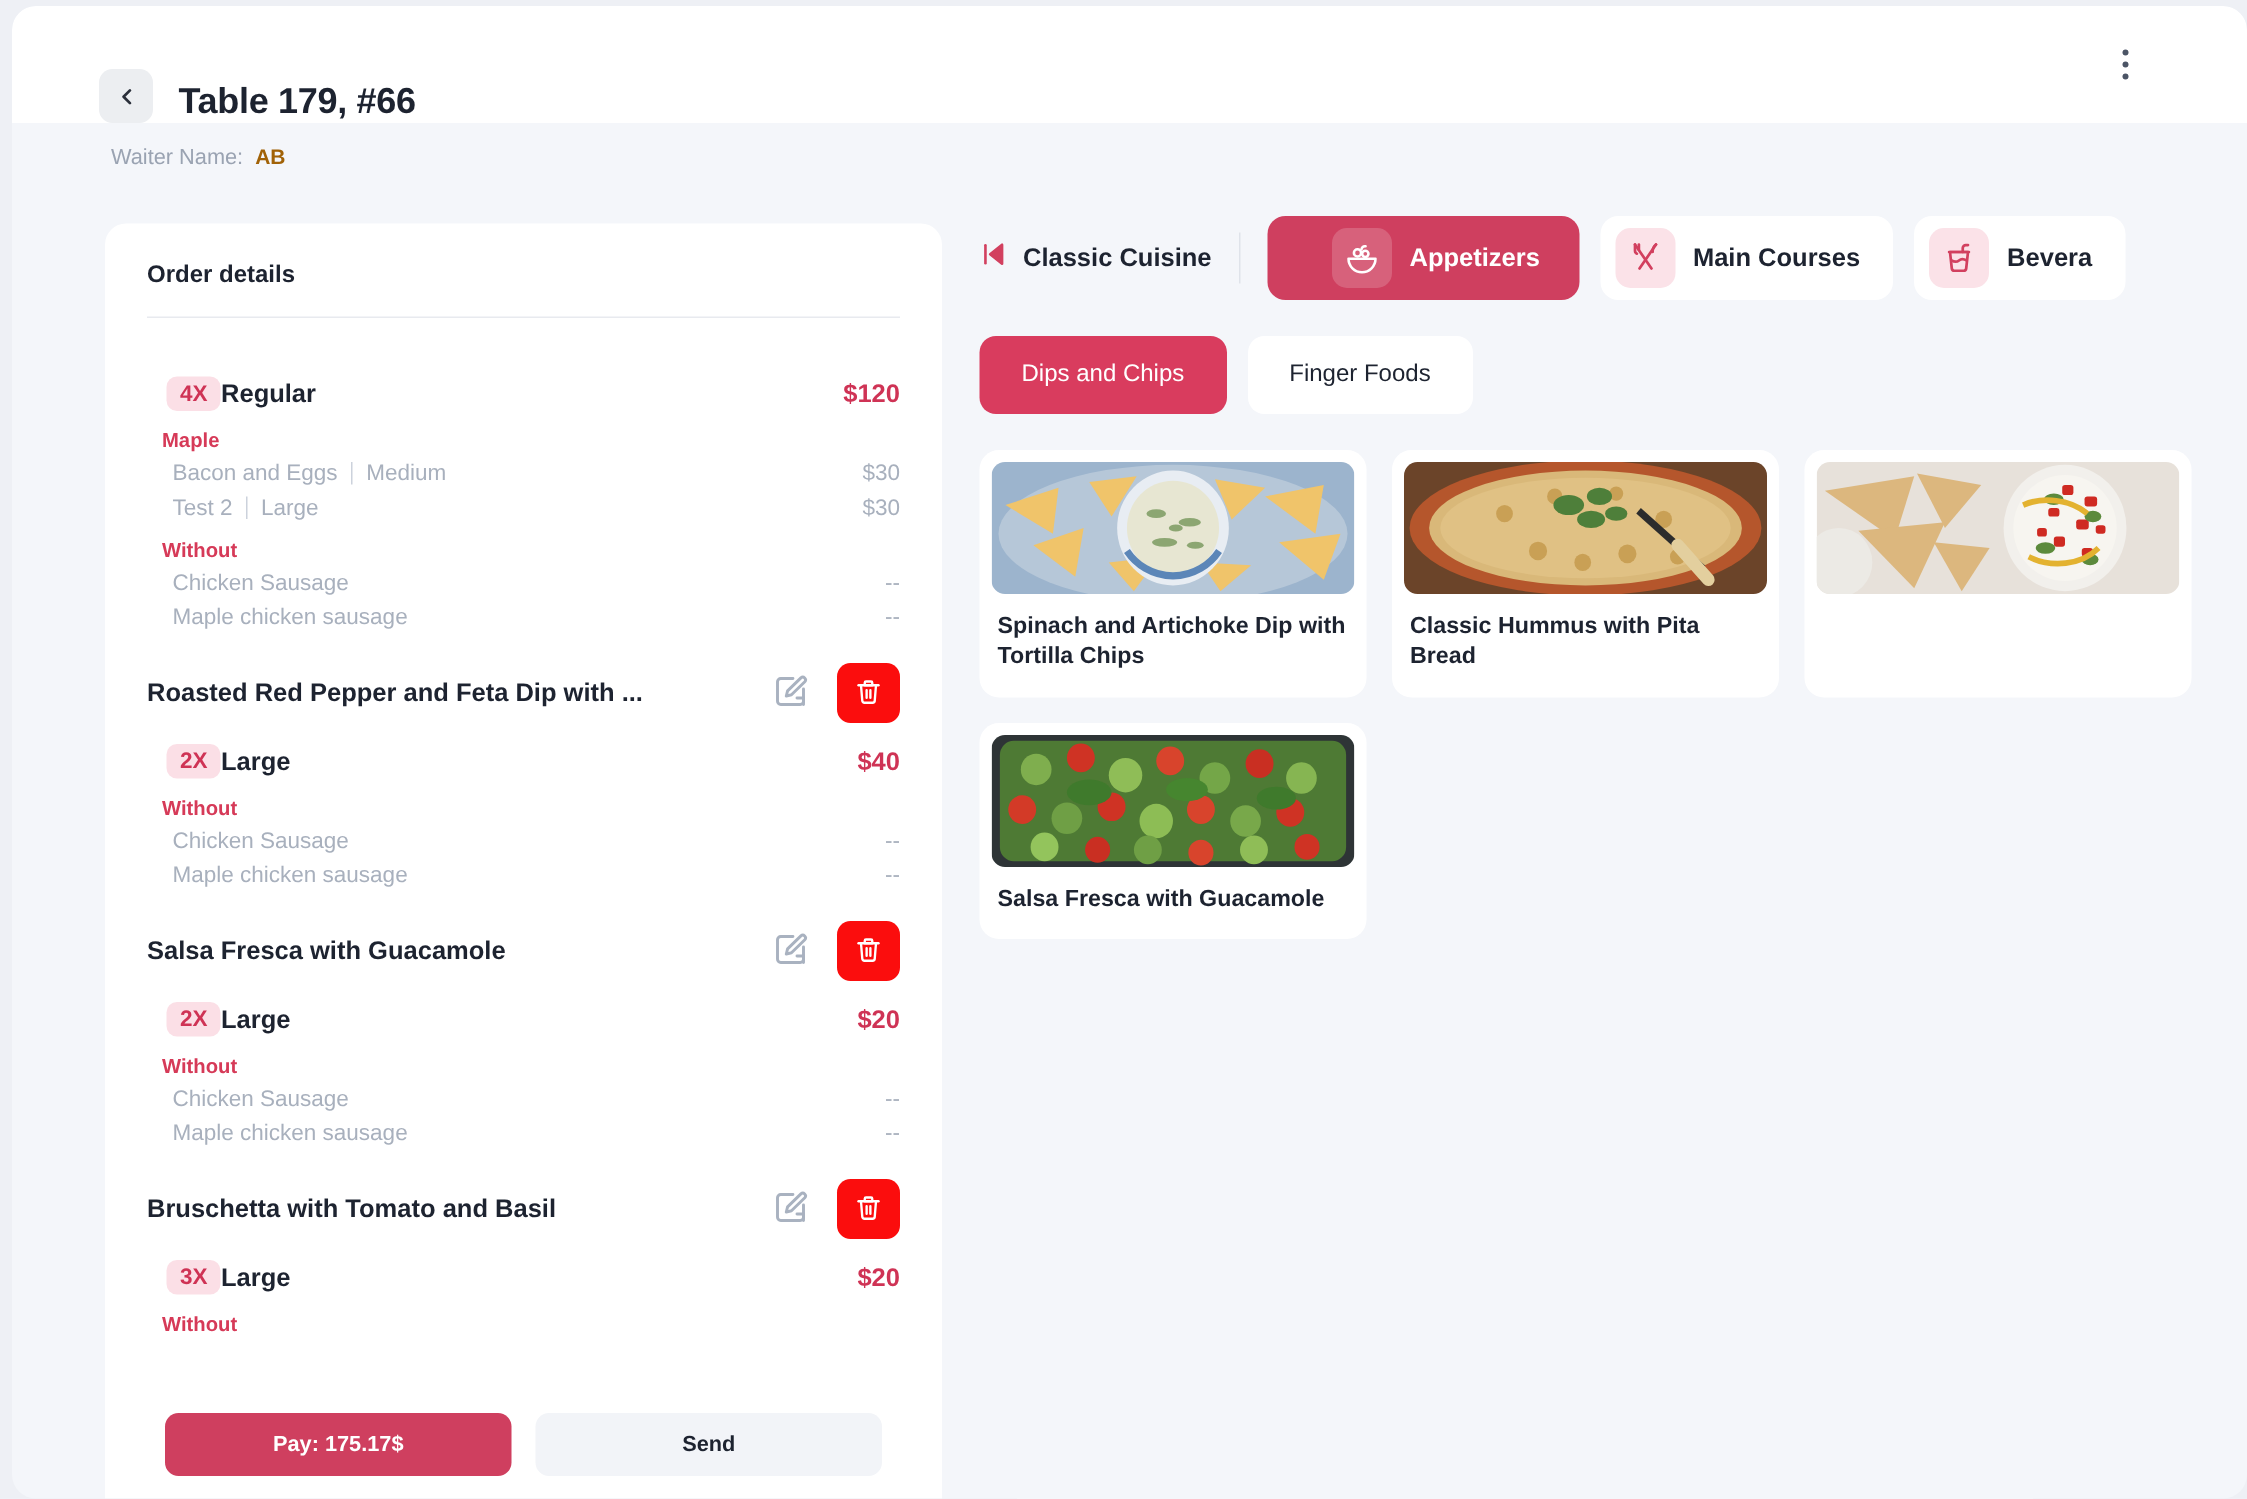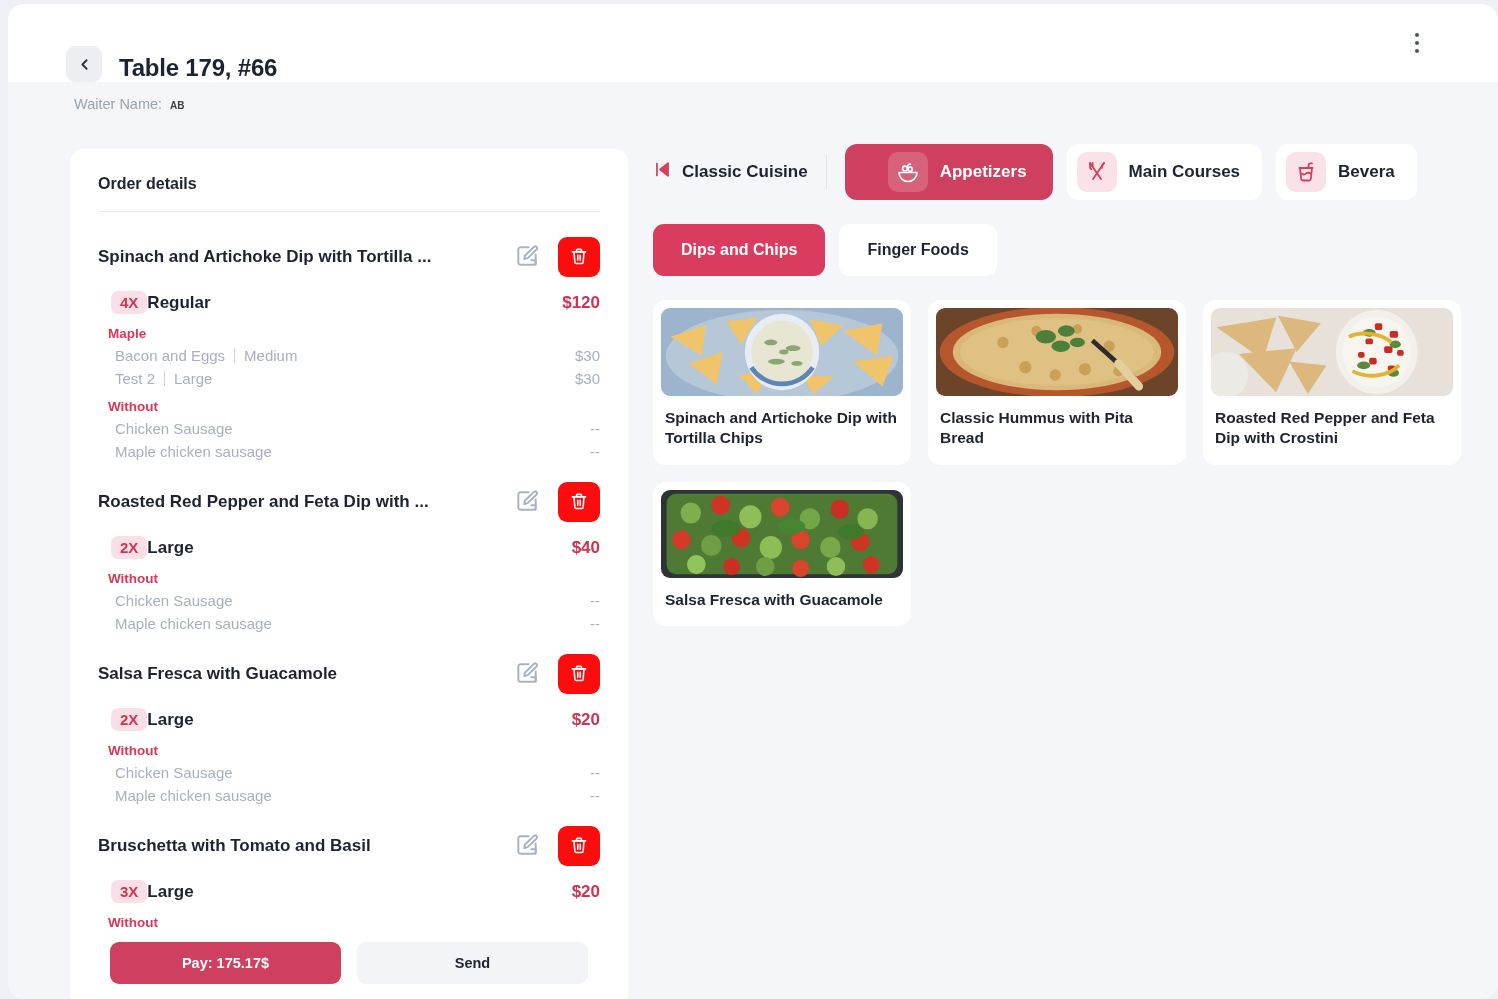--- a/index.html
+++ b/index.html
@@ -42,21 +42,21 @@
     justify-content: center; gap: 4px;
   }
   .kebab i { width: 4px; height: 4px; border-radius: 50%; background: #4c5566; display:block; }
 
   
   .waiter {
     position: absolute; left: 66px; top: 92px;
     display: flex; align-items: baseline; gap: 8px;
   }
   .waiter-label { font-size: 14.5px; color: #9aa3b2; }
-  .waiter-value { font-size: 10px; font-weight: 700; color: #404040; }
+  .waiter-value { font-size: 14px; font-weight: 700; color: #a16207; }
 
   
   .order-panel {
     position: absolute; left: 62px; top: 145px;
     width: 558px; height: 850px;
     background: #ffffff;
     border-radius: 14px 14px 0 0;
     overflow: hidden;
   }
   .order-head {
@@ -151,21 +151,21 @@
     display: flex; align-items: center; justify-content: center; flex: none;
   }
   .cat-tab.active .cat-ico { background: rgba(255,255,255,.18); }
   .cat-tab span { font-size: 17px; font-weight: 700; color: #1d2330; white-space: nowrap; }
   .cat-tab.active span { color: #ffffff; }
 
   .sub-row { display: flex; gap: 14px; margin-top: 22px; }
   .sub-chip {
     height: 52px; padding: 0 28px; border-radius: 11px;
     display: flex; align-items: center; justify-content: center;
-    background: #fff; color: #1d2330; font-size: 16px; font-weight: 700;
+    background: #fff; color: #1d2330; font-size: 16px; font-weight: 400;
     cursor: pointer; border: none; font-family: inherit;
   }
   .sub-chip.active { background: #d93c5e; color: #fff; }
 
   .card-grid {
     display: flex; flex-wrap: wrap; gap: 17px; margin-top: 24px;
     width: 810px;
   }
   .card {
     width: 258px; background: #fff; border-radius: 13px;
@@ -202,38 +202,20 @@
     <span class="waiter-value">AB</span>
   </div>
 
   <div class="order-panel">
     <div class="order-head">
       <h2>Order details</h2>
       <div class="order-rule"></div>
     </div>
     <div class="order-scroll" id="order-list">
         <div class="order-item">
-          <div class="item-head">
-            <div class="item-name">Spinach and Artichoke Dip with Tortilla ...</div>
-            <button class="edit-btn">
-              <span><svg viewBox="0 0 24 24" fill="none" stroke="#a9b2c0" stroke-width="1.8" stroke-linecap="round" stroke-linejoin="round" width="26" height="26">
-                  <path d="M20 10.5V18a2 2 0 0 1-2 2H6a2 2 0 0 1-2-2V6a2 2 0 0 1 2-2h7.5"></path>
-                  <path d="M18.4 3.6a1.7 1.7 0 0 1 2.4 2.4L12.6 14l-3.2.8.8-3.2z"></path>
-                  <path d="M16 16h4v4"></path>
-                </svg></span>
-            </button>
-            <button class="del-btn">
-              <span><svg viewBox="0 0 24 24" fill="none" stroke="#ffffff" stroke-width="1.9" stroke-linecap="round" stroke-linejoin="round" width="20" height="20">
-                  <path d="M4 7h16"></path>
-                  <path d="M10 4h4a1 1 0 0 1 1 1v2H9V5a1 1 0 0 1 1-1z"></path>
-                  <path d="M6 7l1 12.2A1.8 1.8 0 0 0 8.8 21h6.4a1.8 1.8 0 0 0 1.8-1.8L18 7"></path>
-                  <path d="M10.5 11v6M13.5 11v6"></path>
-                </svg></span>
-            </button>
-          </div>
           <div class="qty-row">
             <span class="qty-pill">4X</span>
             <span class="qty-size">Regular</span>
             <span class="qty-price">$120</span>
           </div>
           <div class="grp-label">Maple</div>
           <div class="opt-row">
             <span class="opt-name">Bacon and Eggs</span>
             <span class="opt-sep"></span>
             <span class="opt-variant">Medium</span>
@@ -497,21 +479,20 @@
                 <ellipse cx="170" cy="26" rx="7" ry="4"></ellipse>
                 <ellipse cx="198" cy="38" rx="6" ry="4"></ellipse>
                 <ellipse cx="164" cy="60" rx="7" ry="4"></ellipse>
                 <ellipse cx="196" cy="68" rx="6" ry="4"></ellipse>
               </g>
               <path d="M148 30c14-6 34-4 46 6" stroke="#e3b230" stroke-width="4" fill="none"></path>
               <path d="M152 66c16 8 38 6 50-6" stroke="#e3b230" stroke-width="4" fill="none"></path>
               <circle cx="16" cy="70" r="24" fill="#eceae5"></circle>
             </svg>
           </div>
-          <div class="card-title">Roasted Red Pepper and Feta Dip with Crostini</div>
         </div>
         <div class="card">
           <div class="card-img">
             <svg viewBox="0 0 260 92" preserveAspectRatio="none">
               <rect width="260" height="92" fill="#2e3436"></rect>
               <rect x="6" y="4" width="248" height="84" rx="10" fill="#4e7a34"></rect>
               <g>
                 <circle cx="32" cy="24" r="11" fill="#7fae4e"></circle>
                 <circle cx="64" cy="16" r="10" fill="#cf3324"></circle>
                 <circle cx="96" cy="28" r="12" fill="#8fbd57"></circle>

